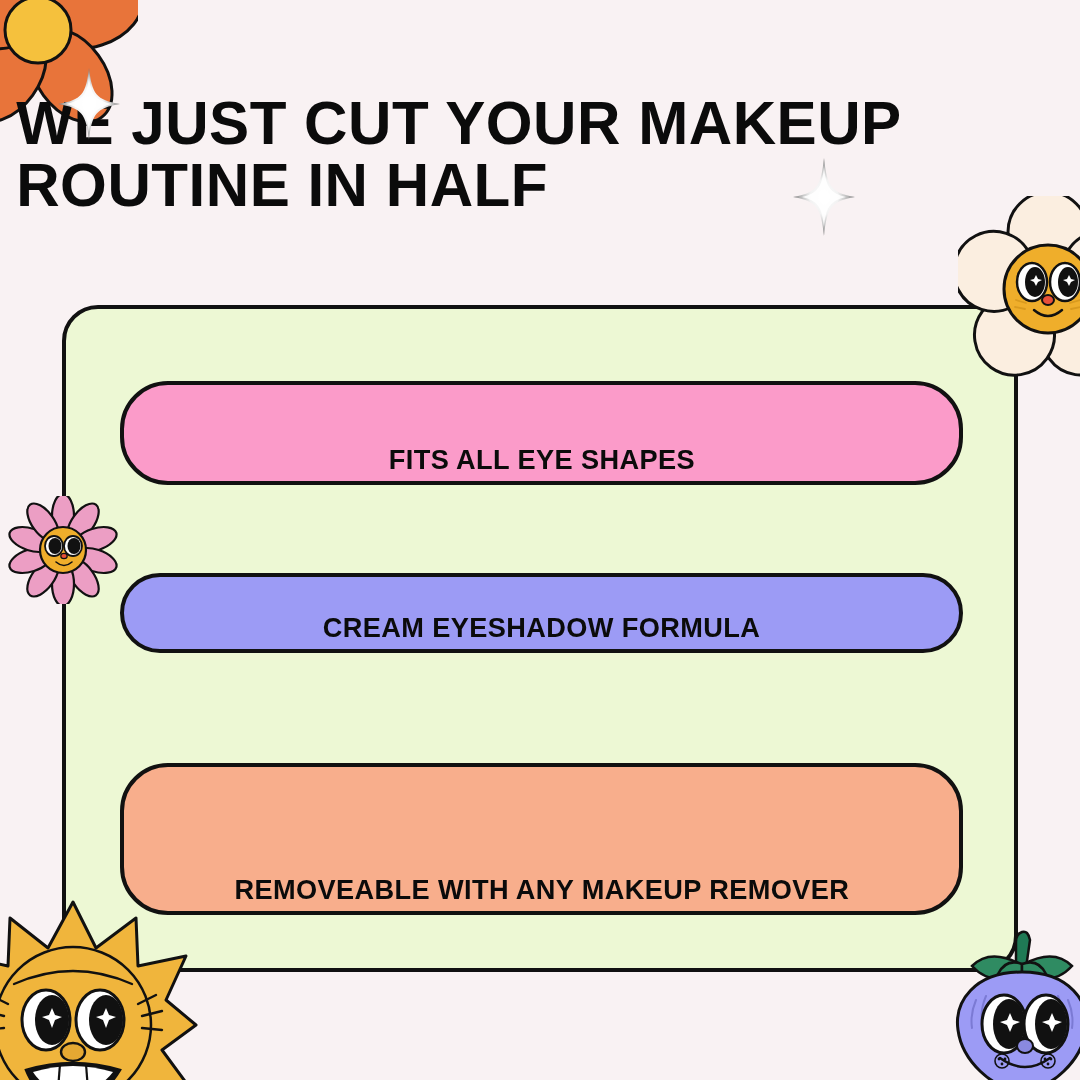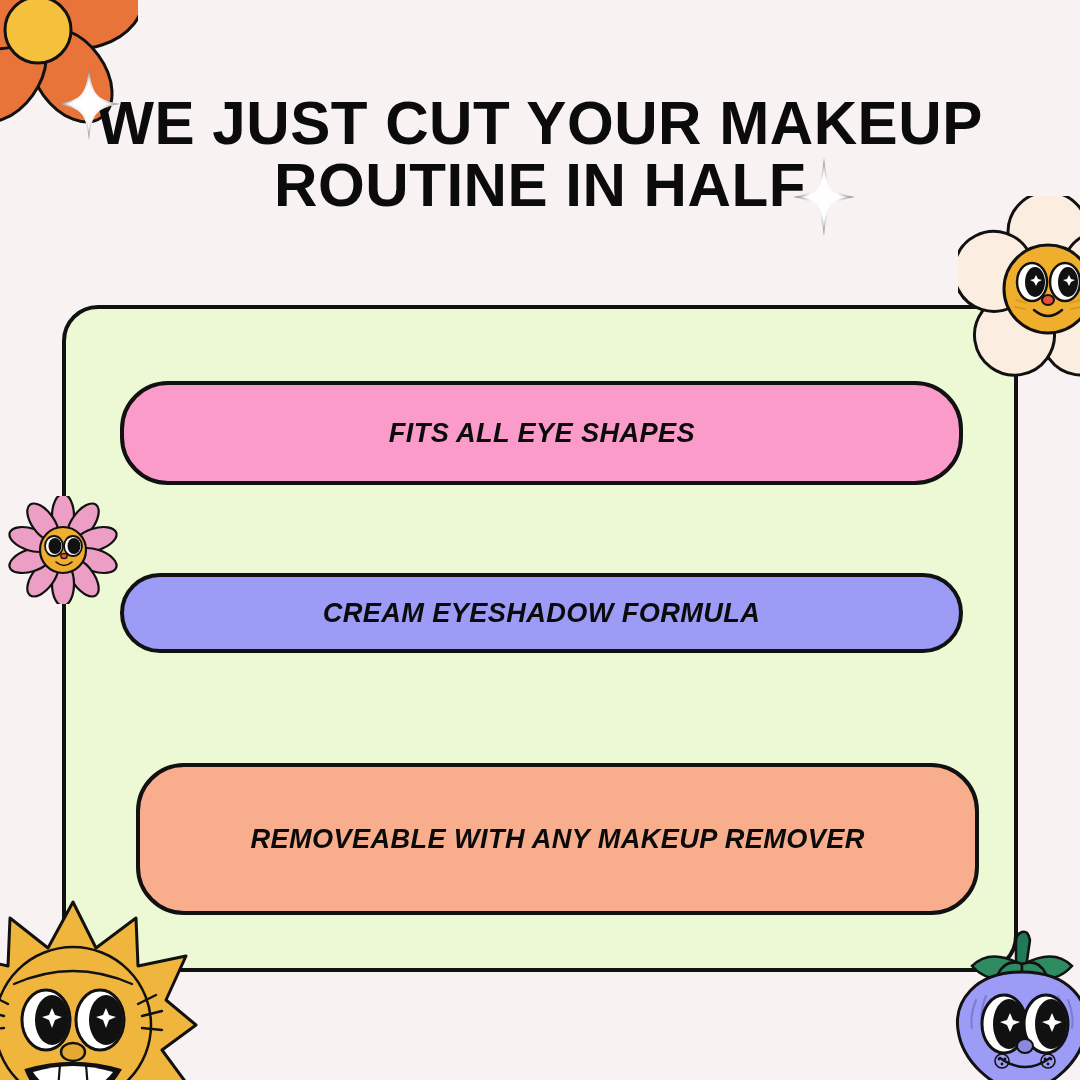--- a/index.html
+++ b/index.html
@@ -21,21 +21,21 @@
     height: 1080px;
     background: #f9f2f3;
   }
 
   
   .headline {
     position: absolute;
     left: 0;
     top: 92px;
     width: 1080px;
-    text-align: center;
+    text-align: left;
     z-index: 6;
     pointer-events: none;
   }
   .headline-line {
     display: block;
     color: #0b0b0b;
     font-family: "Liberation Sans Narrow", "Liberation Sans", sans-serif;
     font-weight: 700;
     font-size: 62px;
     line-height: 1.00;
@@ -65,39 +65,38 @@
     z-index: 2;
   }
 
   
   .pill {
     position: absolute;
     box-sizing: border-box;
     border: 4px solid #111111;
     border-radius: 48px;
     display: flex;
-    align-items: center;
+    align-items: flex-end;
     justify-content: center;
     text-align: center;
     z-index: 3;
-    font-style: italic;
   }
   .pill-label {
     color: #0b0b0b;
     font-family: "Liberation Sans Narrow", "Liberation Sans", sans-serif;
     font-weight: 700;
     font-size: 28px;
     line-height: 1.55;
     letter-spacing: 0.4px;
     transform: scaleX(0.97);
     padding: 0 40px;
   }
   .pill.p1 { left: 120px; top: 381px; width: 843px; height: 104px; background: #fb9bc9; }
   .pill.p2 { left: 120px; top: 573px; width: 843px; height: 80px; background: #9c9bf5; }
-  .pill.p3 { left: 120px; top: 763px; width: 843px; height: 152px; background: #f8ae8c; margin-left: 16px; }
+  .pill.p3 { left: 120px; top: 763px; width: 843px; height: 152px; background: #f8ae8c; }
 
   
   .deco { position: absolute; }
   .deco-orange-flower { left: -62px; top: -70px;  width: 200px; height: 200px; z-index: 5; }
   .deco-daisy-right   { left: 958px; top: 196px;  width: 180px; height: 186px; z-index: 5; }
   .deco-pink-flower   { left: 8px;   top: 496px;  width: 110px; height: 108px; z-index: 5; }
   .deco-sun           { left: -52px; top: 900px;  width: 250px; height: 250px; z-index: 5; }
   .deco-strawberry    { left: 946px; top: 928px;  width: 152px; height: 165px; z-index: 5; }
 </style>
 </head>

